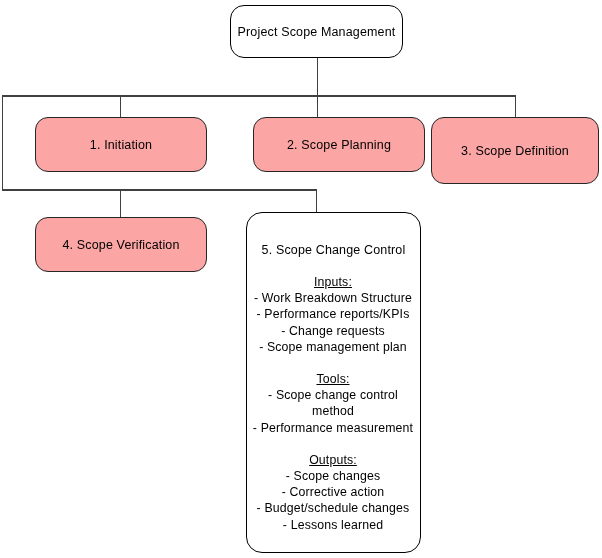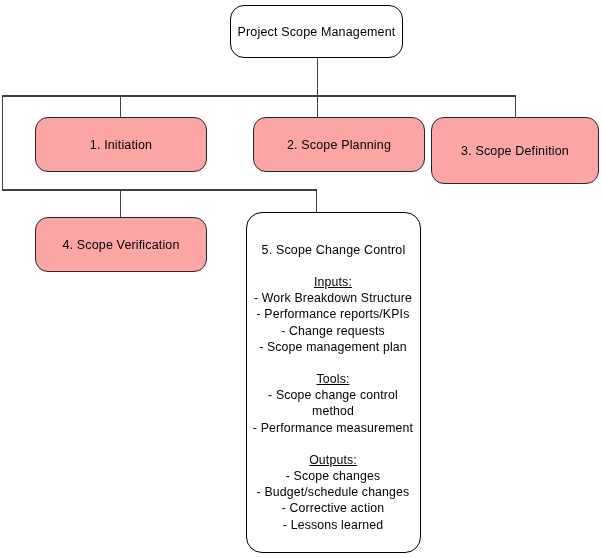--- a/index.html
+++ b/index.html
@@ -164,18 +164,18 @@
     <div class="sec-gap"></div>
 
     <div class="sec-head">Tools:</div>
     <div class="item">- Scope change control method</div>
     <div class="item">- Performance measurement</div>
 
     <div class="sec-gap"></div>
 
     <div class="sec-head">Outputs:</div>
     <div class="item">- Scope changes</div>
+    <div class="item">- Corrective action</div>
     <div class="item">- Budget/schedule changes</div>
-    <div class="item">- Corrective action</div>
     <div class="item">- Lessons learned</div>
 
   </div>
 </div>
 
 </body></html>

